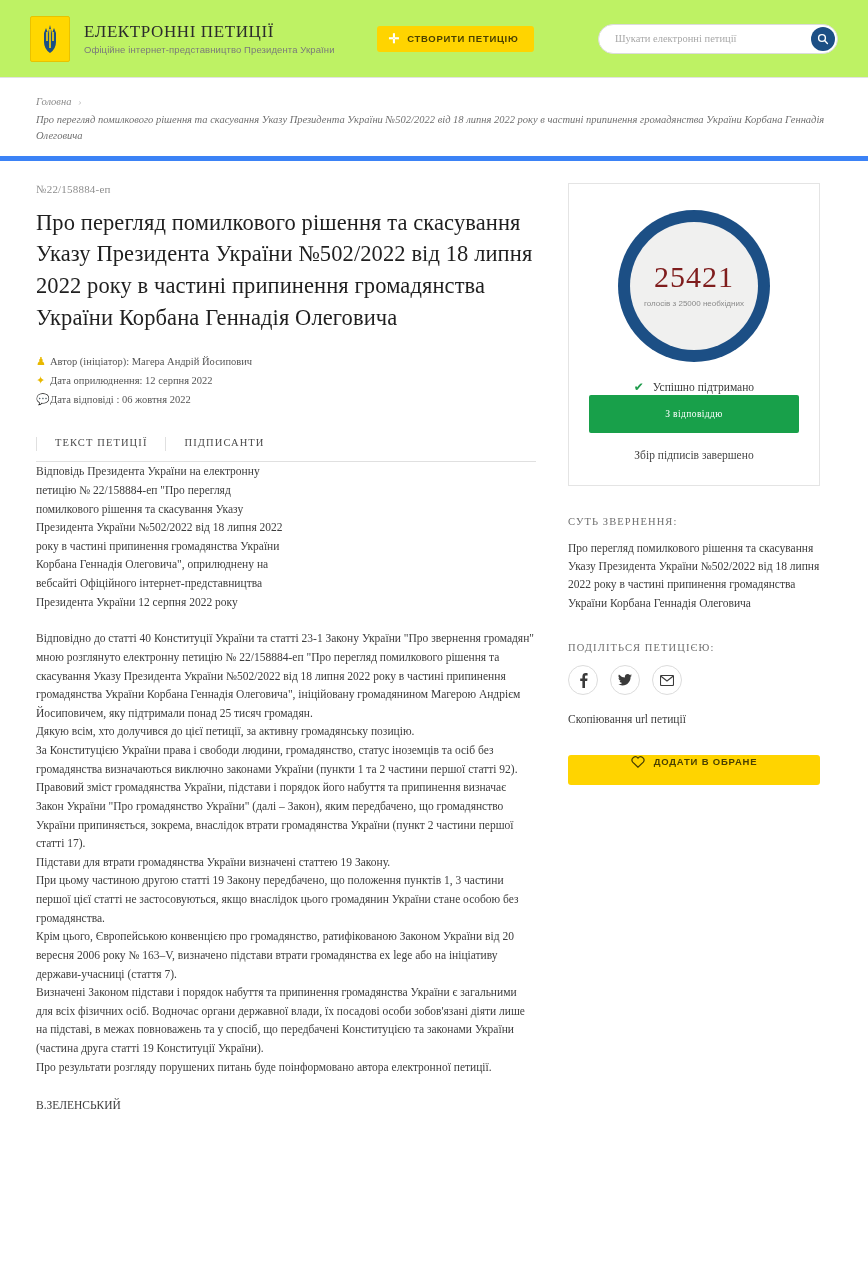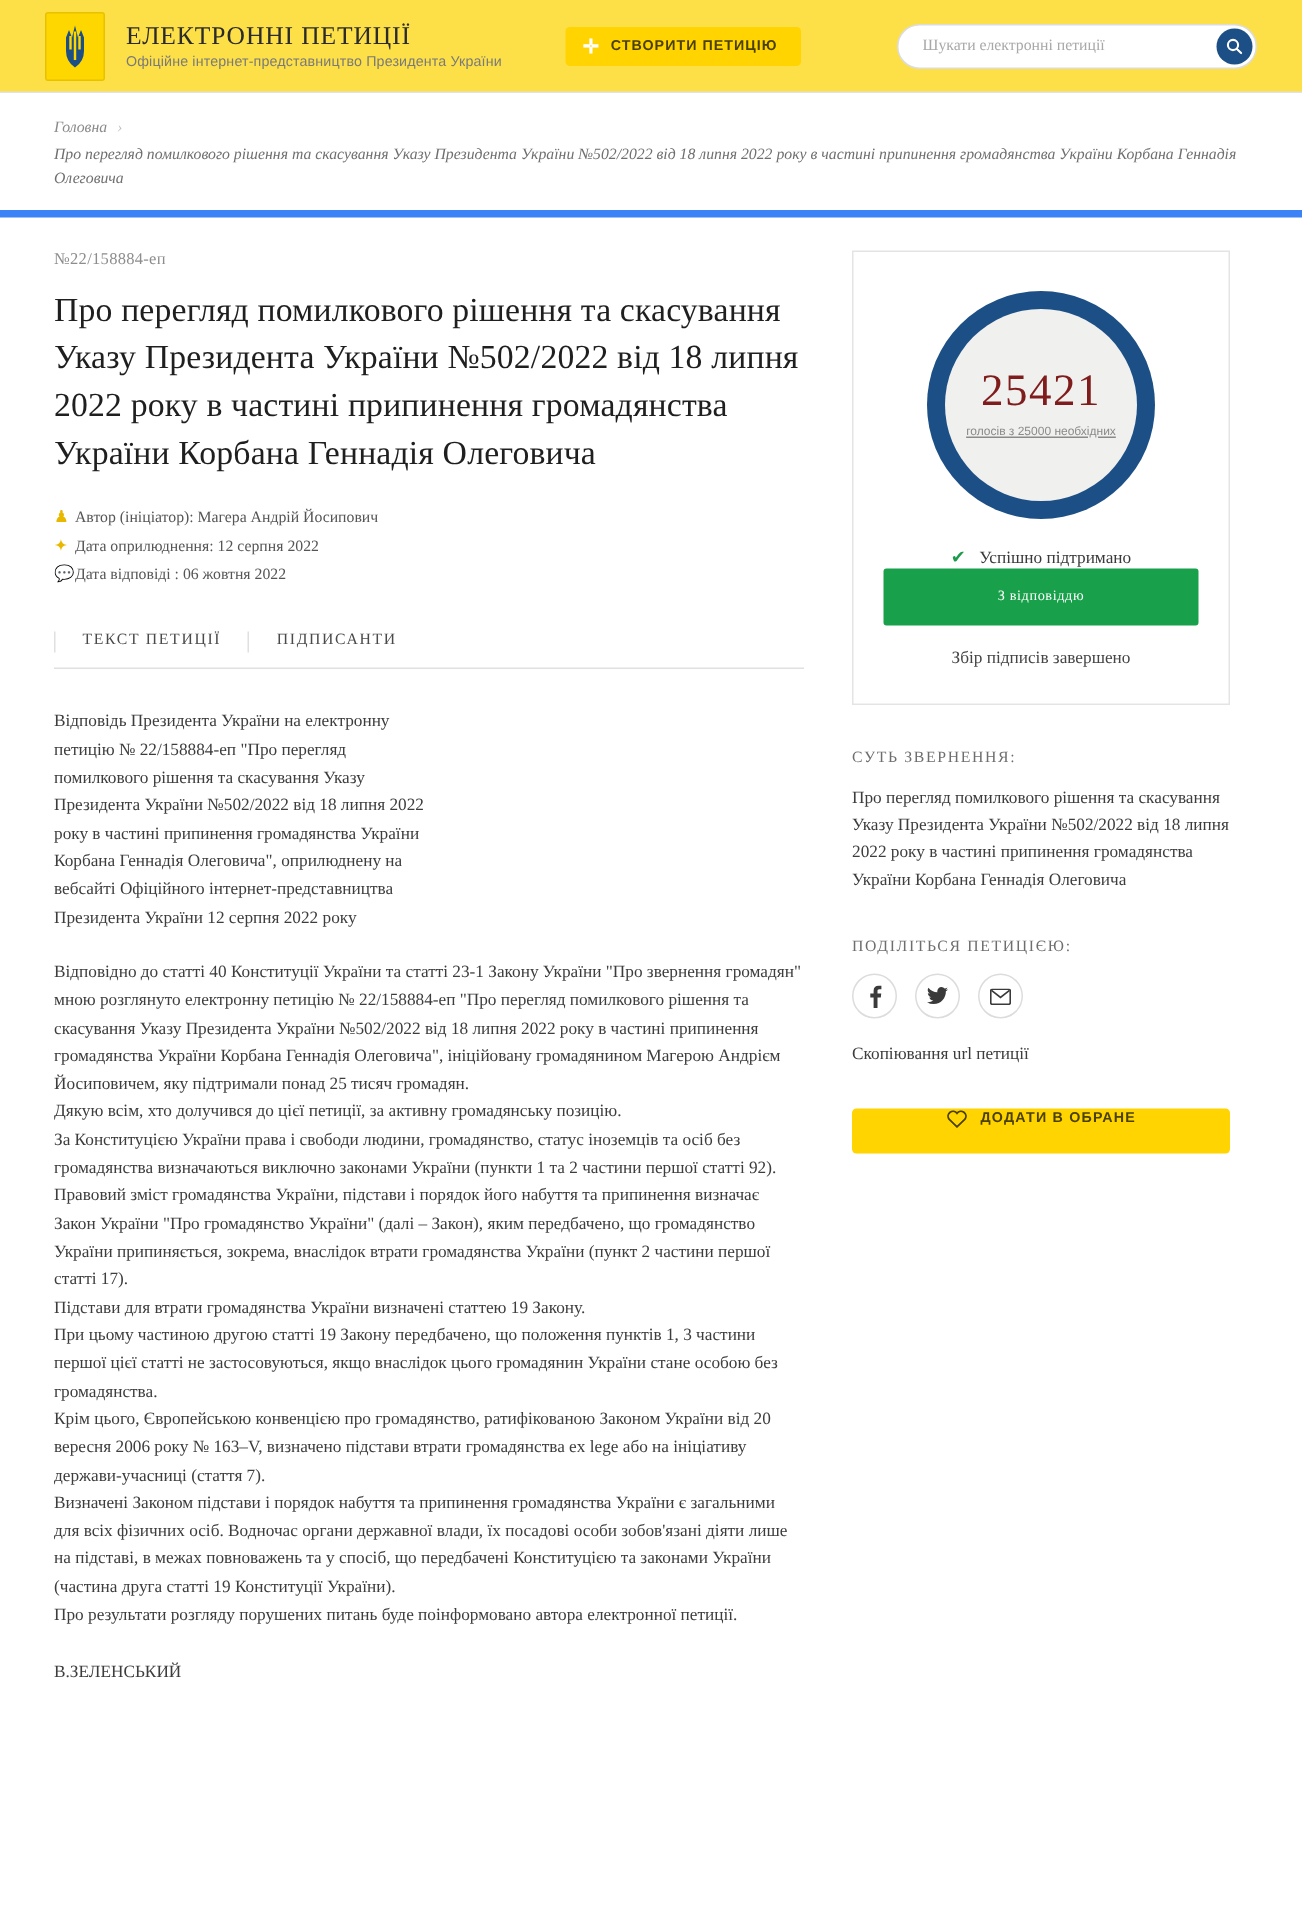--- a/index.html
+++ b/index.html
@@ -8,26 +8,26 @@
     padding: 0;
     width: 868px;
     background: #ffffff;
     font-family: "Liberation Serif", serif;
     color: #333333;
   }
   body { width: 868px; min-height: 1280px; position: relative; }
 
   
   .header {
-    height: 62px;
+    height: 78px;
     border-bottom: 1px solid #e2e2e2;
     display: flex;
     align-items: center;
     padding: 0 30px;
-    background: #fde047;
+    background: #bef264;
   }
   .emblem {
     width: 40px; height: 46px;
     background: #ffd700;
     border: 1px solid #e8c200;
     border-radius: 2px;
     display: flex; align-items: center; justify-content: center;
     margin-right: 14px;
     flex: 0 0 auto;
   }
@@ -178,21 +178,20 @@
   }
   .tab:first-child { padding-left: 0; }
   .tab.active {
     border-bottom: 2px solid #e8b800;
     color: #222;
   }
   .tab-div { width: 1px; background: #e0e0e0; margin: 10px 0; }
 
   
   .answer-block {
-    margin-top: 26px;
     font-size: 11.5px;
     line-height: 1.62;
     color: #3d3d3d;
   }
   .answer-intro { width: 260px; margin-bottom: 18px; }
   .answer-body { }
   .sign { margin-top: 20px; font-size: 11.5px; color: #3d3d3d; }
 
   
   .vote-card {
@@ -222,21 +221,20 @@
     color: #7f1d1d;
     letter-spacing: 1px;
     line-height: 1;
   }
   .ring-sub {
     font-size: 8px;
     color: #8a8a8a;
     margin-top: 7px;
     line-height: 1.35;
     font-family: "Liberation Sans", sans-serif;
-    text-decoration: underline;
   }
   .supported {
     font-size: 11.5px;
     color: #3a3a3a;
   }
   .supported .chk { color: #1d9b4a; margin-right: 6px; font-size: 12px; }
   .answered-btn {
     display: block;
     background: #18a04a;
     color: #fff;

